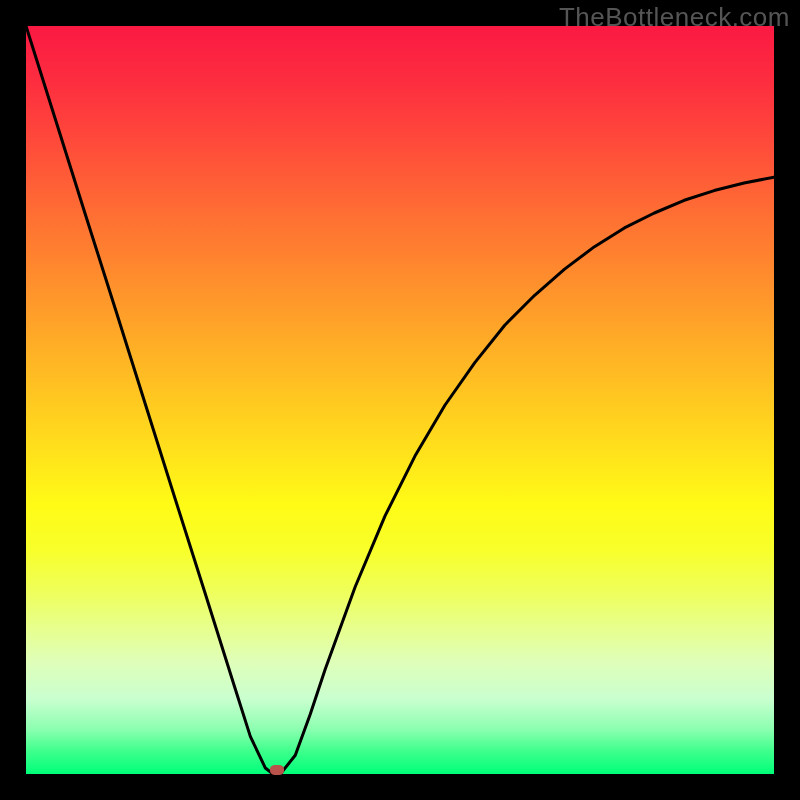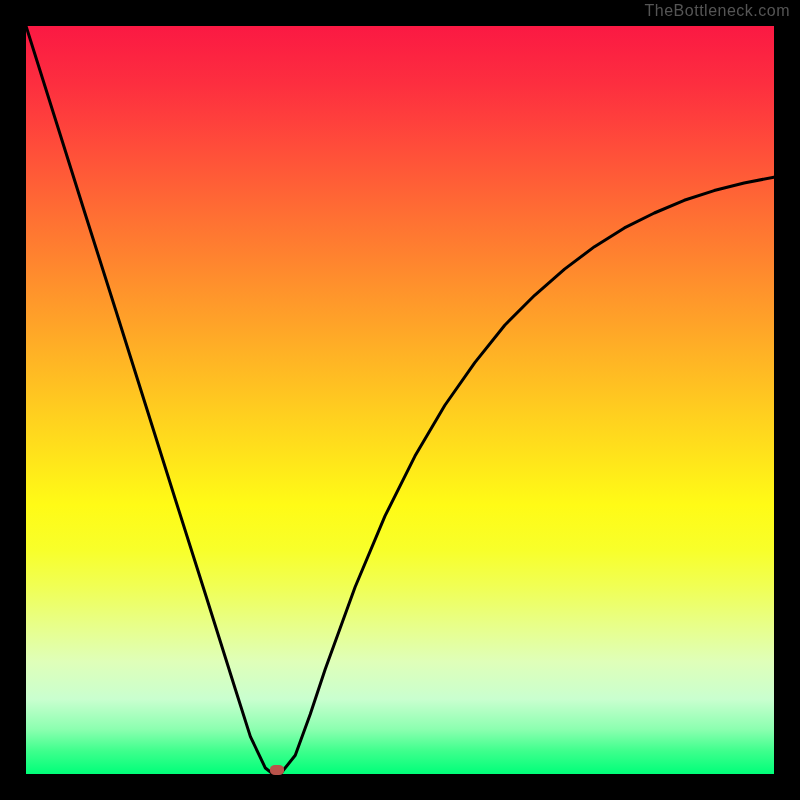--- a/index.html
+++ b/index.html
@@ -9,21 +9,21 @@
     background: #000;
     position: relative;
     overflow: hidden;
     font-family: Arial, Helvetica, sans-serif;
   }
   .attribution {
     position: absolute;
     top: 2px;
     right: 10px;
     color: #555;
-    font-size: 16px;
+    font-size: 26px;
     font-weight: 400;
     letter-spacing: 0.5px;
     z-index: 10;
   }
   .plot-outer {
     position: absolute;
     left: 26px;
     top: 26px;
     width: 748px;
     height: 748px;

